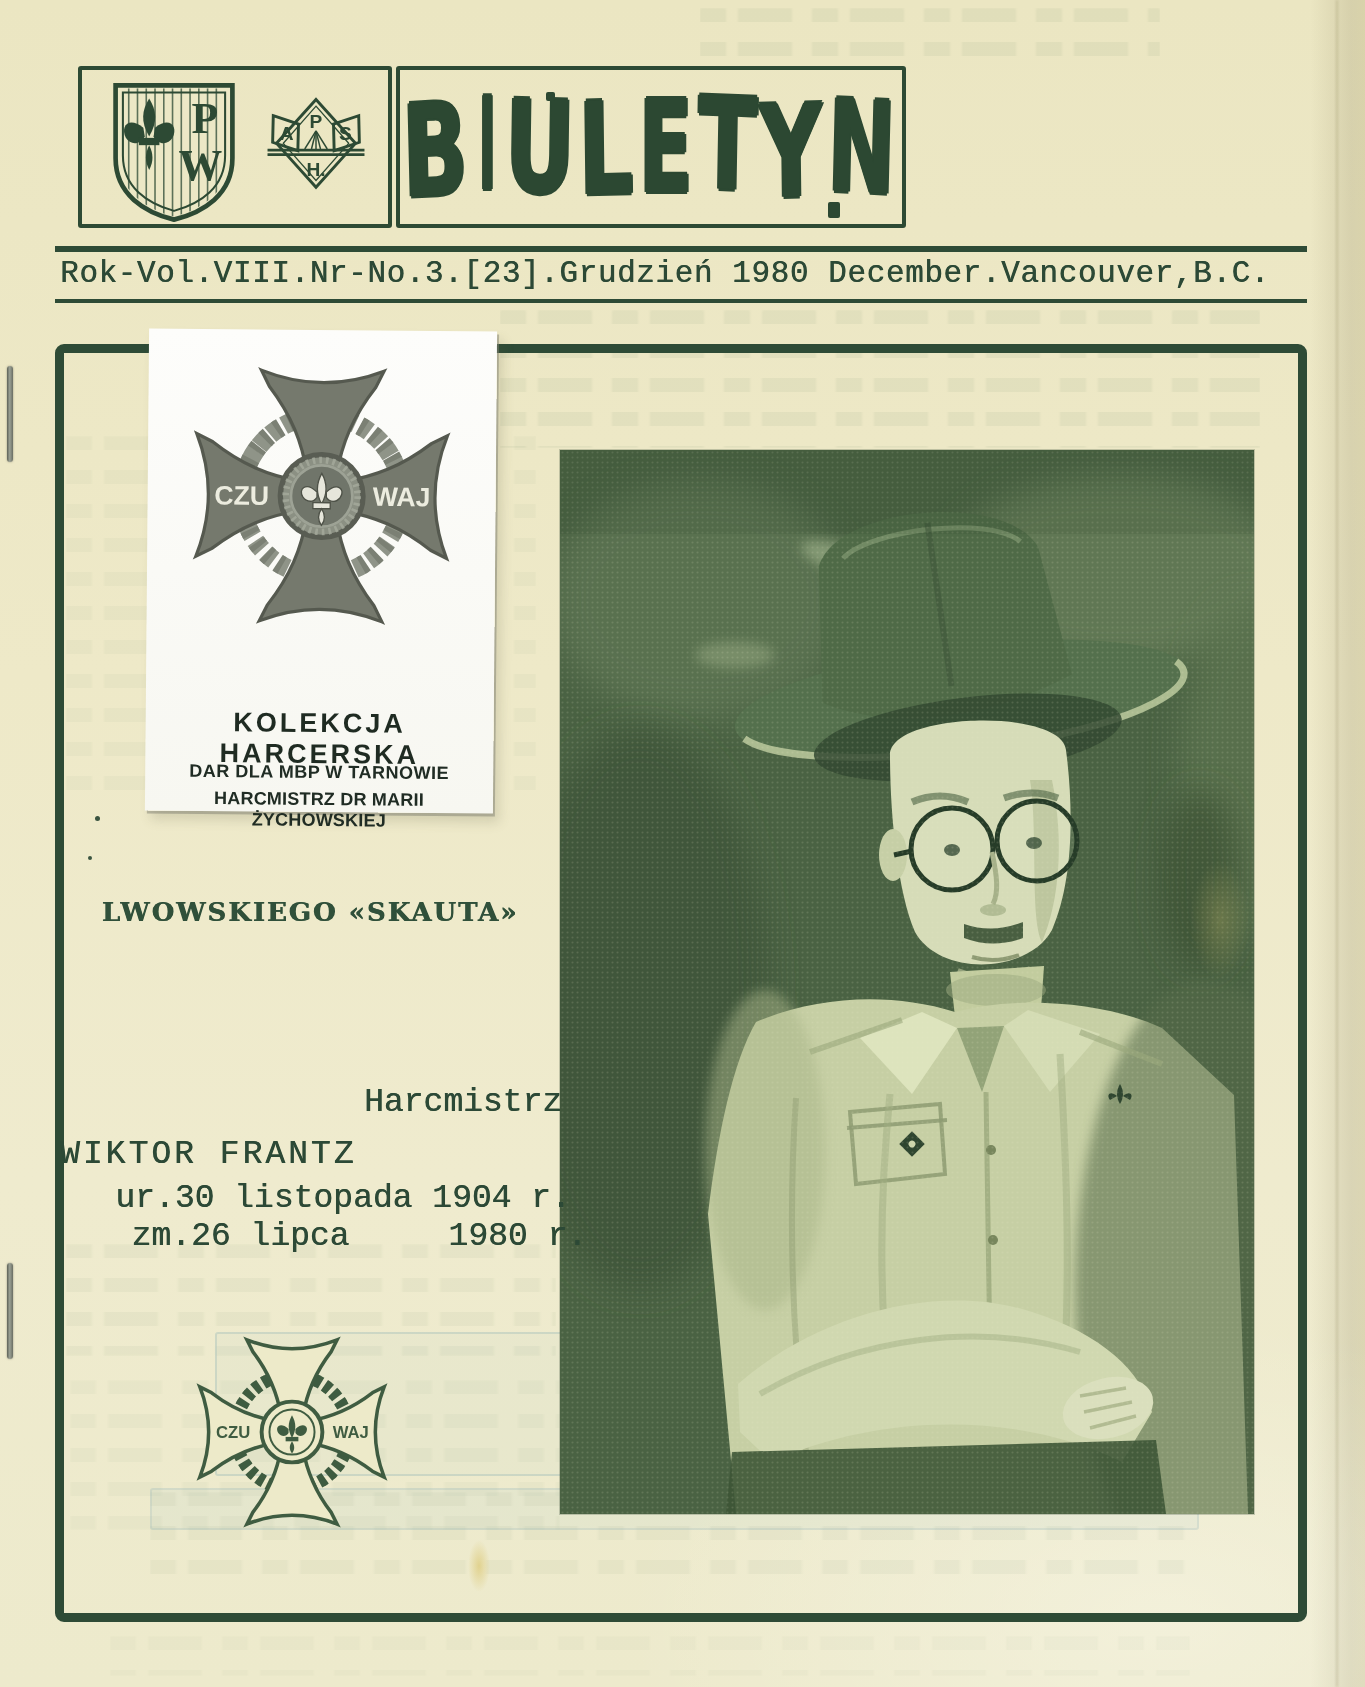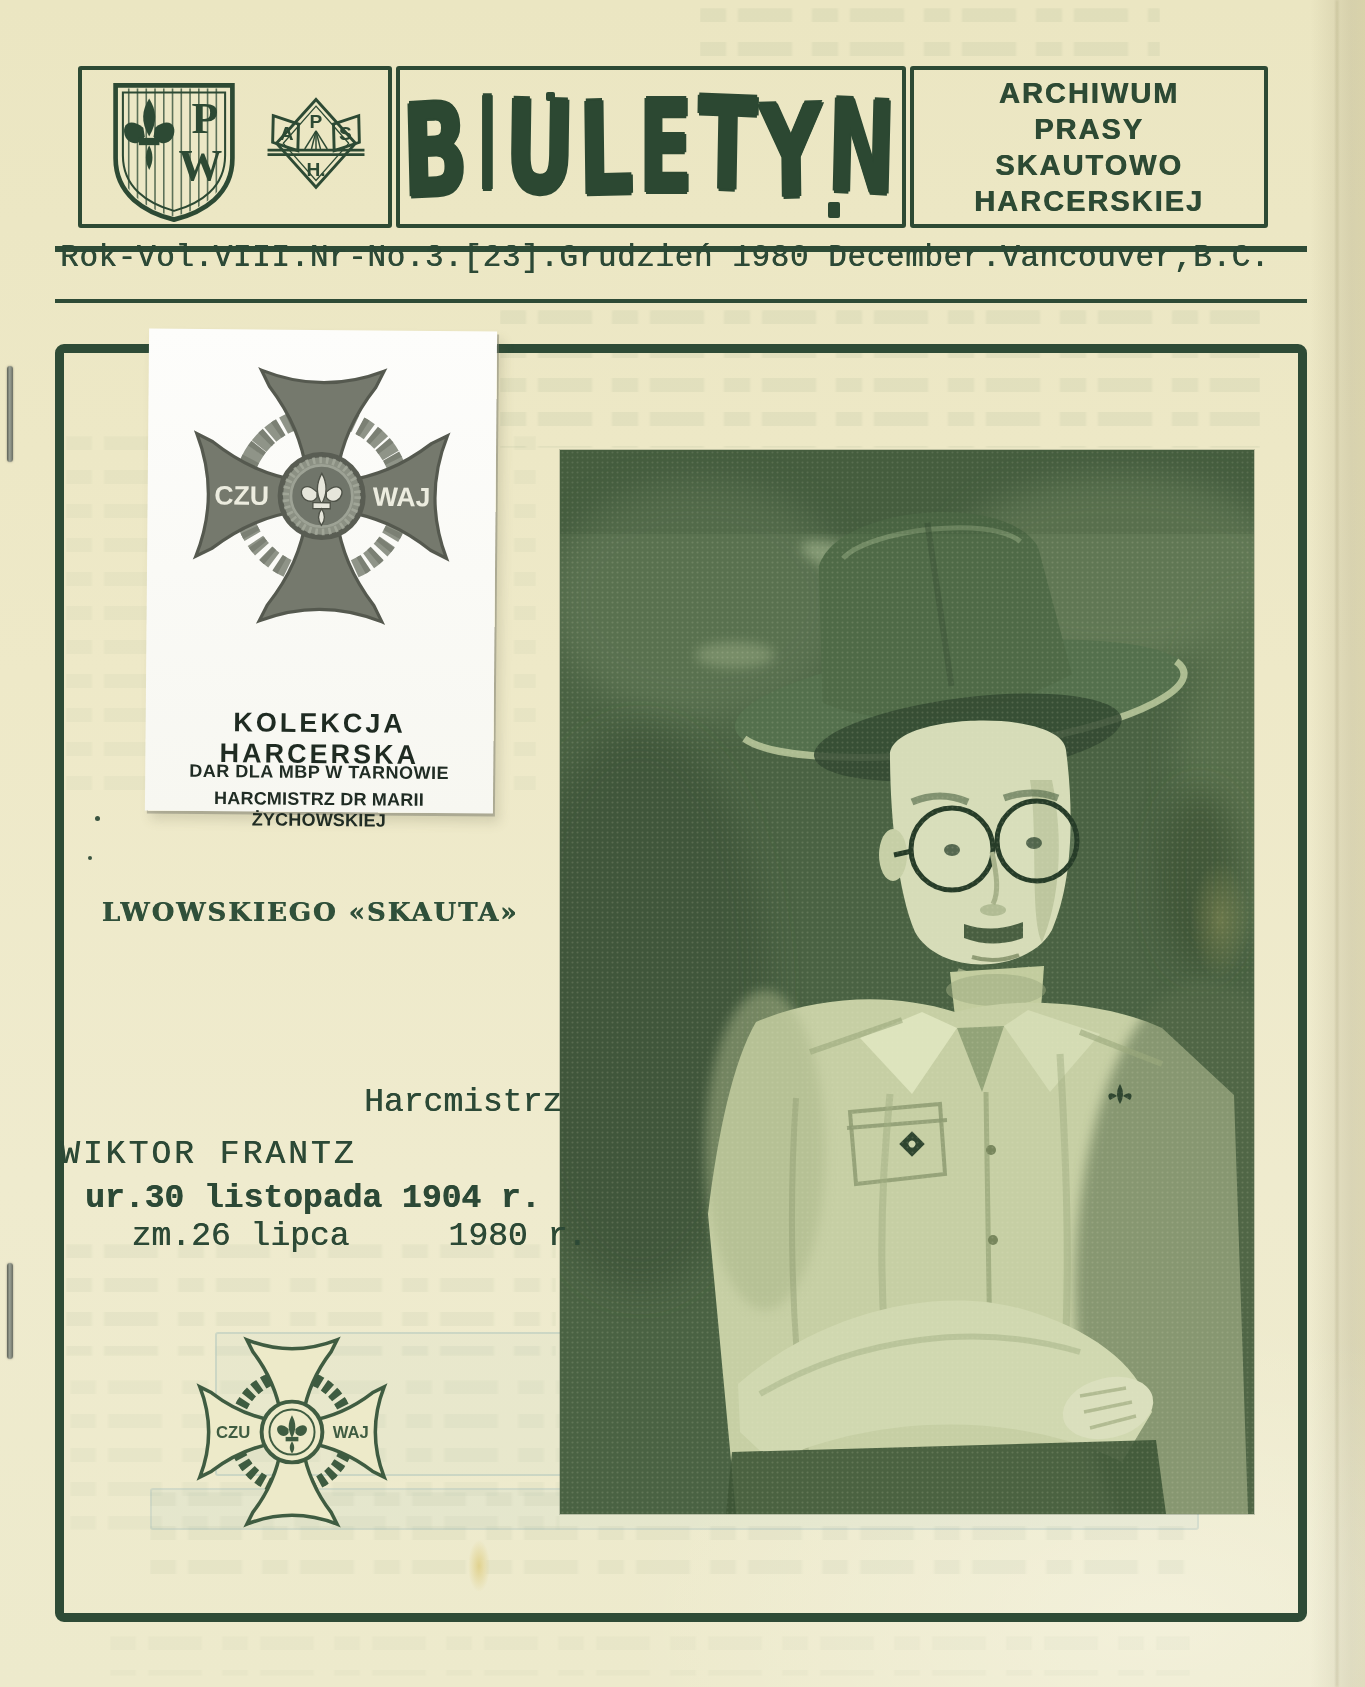--- a/index.html
+++ b/index.html
@@ -46,21 +46,21 @@
   .mast-dot.di{left:146px; top:22px; width:9px; height:9px;}
   .mast-dot.dn{left:428px; top:132px; width:12px; height:16px;}
   .org-lines{position:absolute; inset:0; display:flex; flex-direction:column;
     align-items:center; justify-content:center; gap:3px;
     font-weight:bold; font-size:29px; letter-spacing:2px; color:#2d4a34;
     text-shadow:.6px 0 0 currentColor;}
   
   .rule{position:absolute; left:55px; width:1252px; background:#2e4b36;}
   .rule.r1{top:246px; height:6px;}
   .rule.r2{top:299px; height:4px;}
-  .issue-line{position:absolute; left:60px; top:240px; width:1252px;
+  .issue-line{position:absolute; left:60px; top:256px; width:1252px;
     font-family:"Liberation Mono", monospace; font-size:31px; letter-spacing:.6px;
     color:#2c4936; white-space:pre; text-shadow:.5px 0 0 currentColor;}
   
   .frame{position:absolute; left:55px; top:344px; width:1252px; height:1278px;
     border:9px solid #2e4b36; border-radius:9px; box-sizing:border-box; z-index:2;}
   
   .photo{position:absolute; left:560px; top:450px; width:694px; height:1064px; z-index:3;
     box-shadow:0 0 0 1px rgba(50,70,50,.25);}
   
   .card{position:absolute; left:147px; top:330px; width:348px; height:482px;
@@ -82,21 +82,21 @@
   .headline2{top:897px; font-size:26px; letter-spacing:2px;}
   .speck{position:absolute; background:#3a5440; border-radius:50%; z-index:4;}
   .speck.a{left:95px; top:816px; width:5px; height:5px;}
   .speck.b{left:88px; top:856px; width:4px; height:4px;}
   
   .person{position:absolute; left:60px; width:502px; z-index:4;
     font-family:"Liberation Mono", monospace; color:#2c4936; font-size:33px;
     text-shadow:.5px 0 0 currentColor; white-space:pre;}
   .person.rank{top:1084px; text-align:right;}
   .person.name{top:1136px; letter-spacing:3px;}
-  .person.born{top:1180px; left:85px; text-align:left;font-weight:bold;}
+  .person.born{top:1180px; left:92px; text-align:center;}
   .person.died{top:1218px; left:85px; text-align:right;}
   
   .bottom-badge{position:absolute; left:192px; top:1332px; z-index:4;}
   
   .ghost{position:absolute; z-index:1; opacity:.12; filter:blur(1.1px);
     background:repeating-linear-gradient(90deg,
       rgba(80,115,82,.55) 0 26px, rgba(80,115,82,0) 26px 38px,
       rgba(80,115,82,.55) 38px 92px, rgba(80,115,82,0) 92px 112px);
     -webkit-mask-image:repeating-linear-gradient(180deg,#000 0 14px,transparent 14px 34px);
     mask-image:repeating-linear-gradient(180deg,#000 0 14px,transparent 14px 34px);}
@@ -206,28 +206,20 @@
         <span>L</span>
         <span>E</span>
         <span>T</span>
         <span>Y</span>
         <span>N</span>
       </div>
     <div class="mast-dot di"></div>
     <div class="mast-dot dn"></div>
   </div>
 
-  <div class="hdr-box hdr-sub">
-    <div class="org-lines">
-      <div>ARCHIWUM</div>
-      <div>PRASY</div>
-      <div>SKAUTOWO</div>
-      <div>HARCERSKIEJ</div>
-    </div>
-  </div>
 
   <div class="rule r1"></div>
   <div class="issue-line">Rok-Vol.VIII.Nr-No.3.[23].Grudzień 1980 December.Vancouver,B.C.</div>
   <div class="rule r2"></div>
 
   <div class="frame"></div>
 
   <svg class="photo" viewBox="0 0 694 1064" preserveAspectRatio="none">
     <defs>
       <filter id="soft" x="-50%" y="-50%" width="200%" height="200%">

